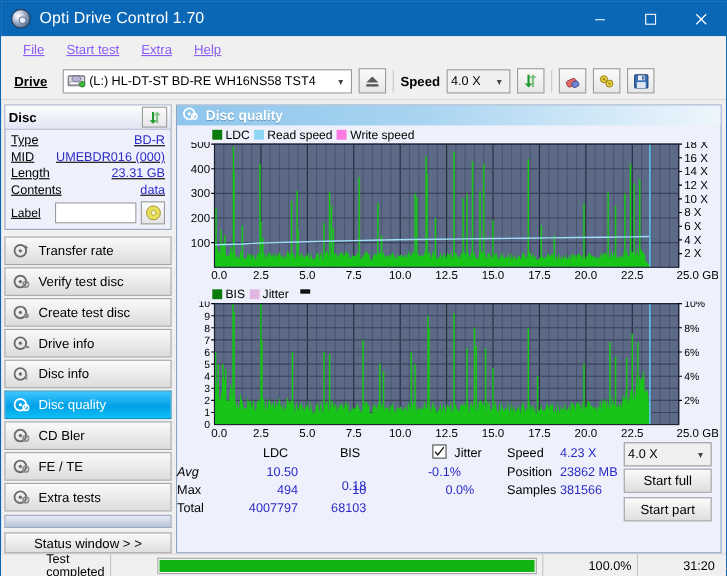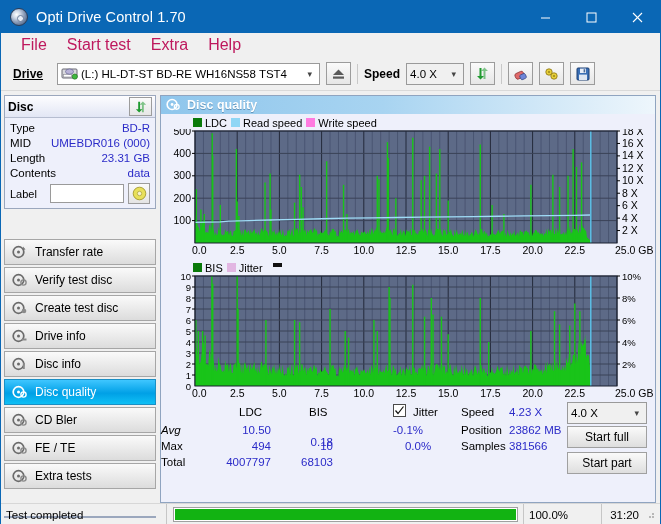--- a/index.html
+++ b/index.html
@@ -25,48 +25,48 @@
     border-radius:50%; background:#e8eef8; border:1px solid #6d7f9c; }
   .title-text { color:#fff; font-size:14.5px; letter-spacing:.1px; }
   .wbtns { margin-left:auto; display:flex; height:32px; }
   .wbtn { width:46px; height:32px; display:flex; align-items:center; justify-content:center;
     color:#fff; font-size:13px; }
   .wbtn svg { display:block; }
 
   
   .menubar { height:24px; background:#f0f0f0; display:flex; align-items:center;
     padding-left:10px; gap:0px; }
-  .menuitem { padding:3px 10px; font-size:16px; color:#be185d; }
+  .menuitem { padding:3px 10px; font-size:12px; color:#8b5cf6;text-decoration:underline; }
 
   
   .drivebar { height:34px; background:#f0f0f0; display:flex; align-items:center;
     padding:0 6px; gap:6px; border-bottom:1px solid #d9d9d9;}
   .lbl-bold { font-weight:bold; font-size:12px; }
   .combo { height:22px; background:#fff; border:1px solid #9a9a9a;
     display:flex; align-items:center; padding:0 2px 0 3px; font-size:11.5px; }
   .combo .cb-text { white-space:nowrap; overflow:hidden; }
   .combo .cb-arrow { margin-left:auto; padding:0 5px; color:#444; font-size:9px; }
   #drive-combo { width:263px; }
   #speed-combo { width:58px; background:#f0f0f0; border:1px solid #9a9a9a; }
   .tbtn { width:25px; height:23px; background:linear-gradient(#fbfbfb,#e6e6e6);
     border:1px solid #9c9c9c; display:flex; align-items:center; justify-content:center; }
   .tsep { width:1px; height:20px; background:#c8c8c8; }
   .drive-ico { width:17px; height:15px; margin-right:3px; flex:0 0 auto; position:relative; }
 
   
   .main { display:flex; height:calc(524px - 32px - 24px - 34px - 22px); }
-  .sidebar { width:158px; padding:4px 3px 0 3px; display:flex; flex-direction:column;gap:24px; }
+  .sidebar { width:158px; padding:4px 3px 0 3px; display:flex; flex-direction:column; }
 
   
   .disc-panel { border:1px solid #9ba7bd; background:#eef0fb; }
   .disc-head { display:flex; align-items:center; height:22px;
     background:linear-gradient(#fdfdff,#e2e6f4); border-bottom:1px solid #b6bdd0; padding:0 3px; }
   .disc-head b { font-size:12px; }
   .disc-head .tbtn { margin-left:auto; width:23px; height:19px; }
-  .disc-rows { padding:3px 5px 4px 5px; }
+  .disc-rows { padding:3px 5px 4px 5px;text-decoration:underline; }
   .drow { display:flex; font-size:11.5px; line-height:15px; }
   .drow .k { color:#000; }
   .drow .v { margin-left:auto; color:#2b2bc8; }
   .label-row { display:flex; align-items:center; margin-top:2px; gap:4px; }
   .label-row .k { width:36px; }
   .label-input { flex:1; height:19px; background:#fff; border:1px solid #9a9a9a; }
   .disc-btn { width:22px; height:21px; background:linear-gradient(#fbfbfb,#e4e4e4);
      border:1px solid #9c9c9c; display:flex; align-items:center; justify-content:center; }
 
   
@@ -105,21 +105,21 @@
   .stats .num { color:#2b2bc8; }
   .chk { width:13px; height:13px; border:1px solid #4a4a4a; background:#fff;
      display:inline-flex; align-items:center; justify-content:center; }
   .btn-std { background:linear-gradient(#fafafa,#dedede); border:1px solid #a0a0a0;
      font-size:12px; display:flex; align-items:center; justify-content:center; }
 
   
   .statusbar { height:22px; background:#f0f0f0; border-top:1px solid #d7d7d7;
     display:flex; align-items:center; font-size:11.5px; }
   .sb-cell { height:22px; display:flex; align-items:center; padding:0 5px;
-     border-right:1px solid #c6c6c6; }
+     border-right:1px solid #c6c6c6;margin-left:36px; }
   .progress-outer { width:345px; height:15px; border:1px solid #a0a0a0; background:#fff; padding:1px; }
   .progress-inner { height:100%; background:#12b312; }
   .grip { margin-left:auto; width:14px; height:14px; margin-right:2px; opacity:.55; }
 </style>
 </head>
 <body>
 
 <div id="app">
 
   <div class="titlebar">
@@ -698,21 +698,21 @@
         <div class="cell num" style="left:118px; top:54px; width:54px; text-align:right;">68103</div>
 
         <div class="cell" style="left:232px; top:2px;">
           <span class="chk">
             <svg width="11" height="11" viewBox="0 0 11 11">
                 <polyline points="1.5,5.5 4,8.5 9.5,1.5" fill="none" stroke="#111" stroke-width="1.2"></polyline>
               </svg>
           </span>
         </div>
         <div class="cell" style="left:252px; top:4px;">Jitter</div>
-        <div class="cell num" style="left:218px; top:22px; width:58px; text-align:center;">-0.1%</div>
+        <div class="cell num" style="left:228px; top:22px; width:58px; text-align:left;">-0.1%</div>
         <div class="cell num" style="left:228px; top:38px; width:58px; text-align:center;">0.0%</div>
 
         <div class="cell" style="left:300px; top:4px;">Speed</div>
         <div class="cell" style="left:300px; top:22px;">Position</div>
         <div class="cell" style="left:300px; top:38px;">Samples</div>
 
         <div class="cell num" style="left:348px; top:4px;">4.23 X</div>
         <div class="cell num" style="left:348px; top:22px;">23862 MB</div>
         <div class="cell num" style="left:348px; top:38px;">381566</div>
 

